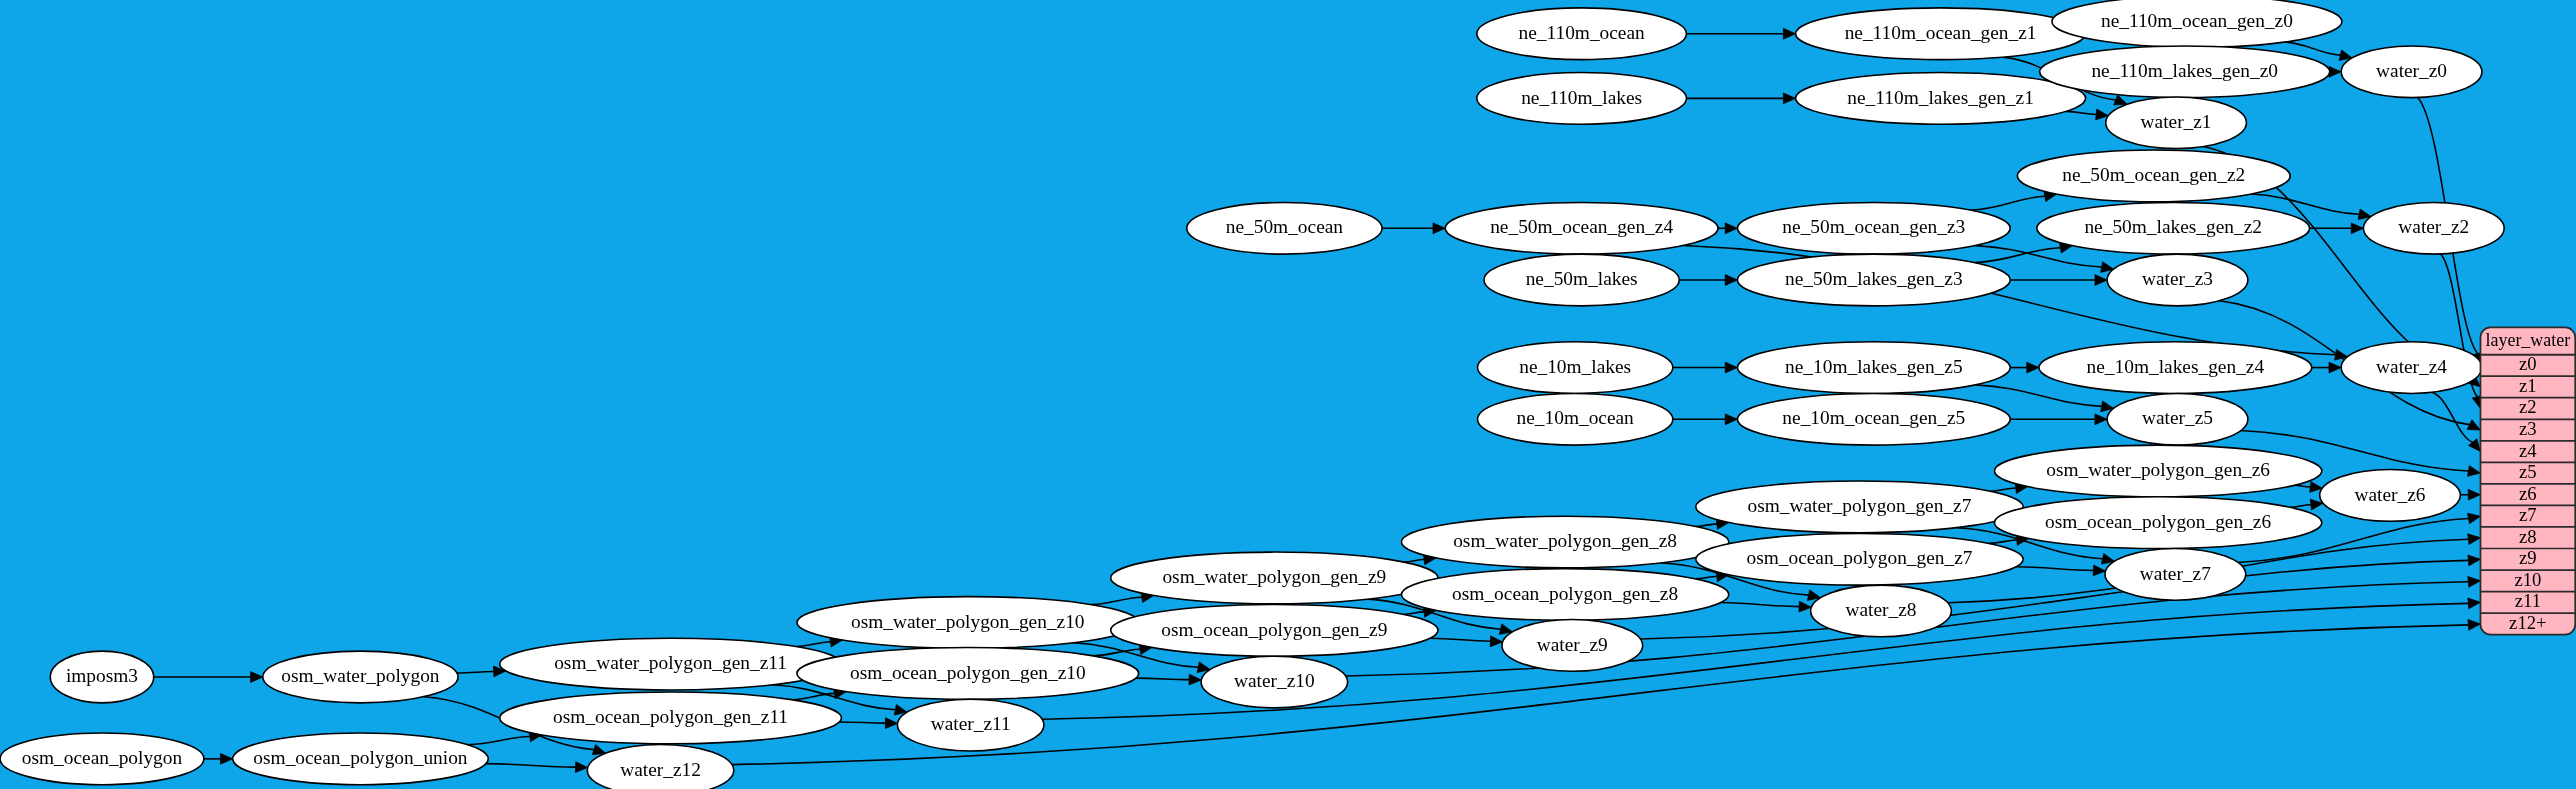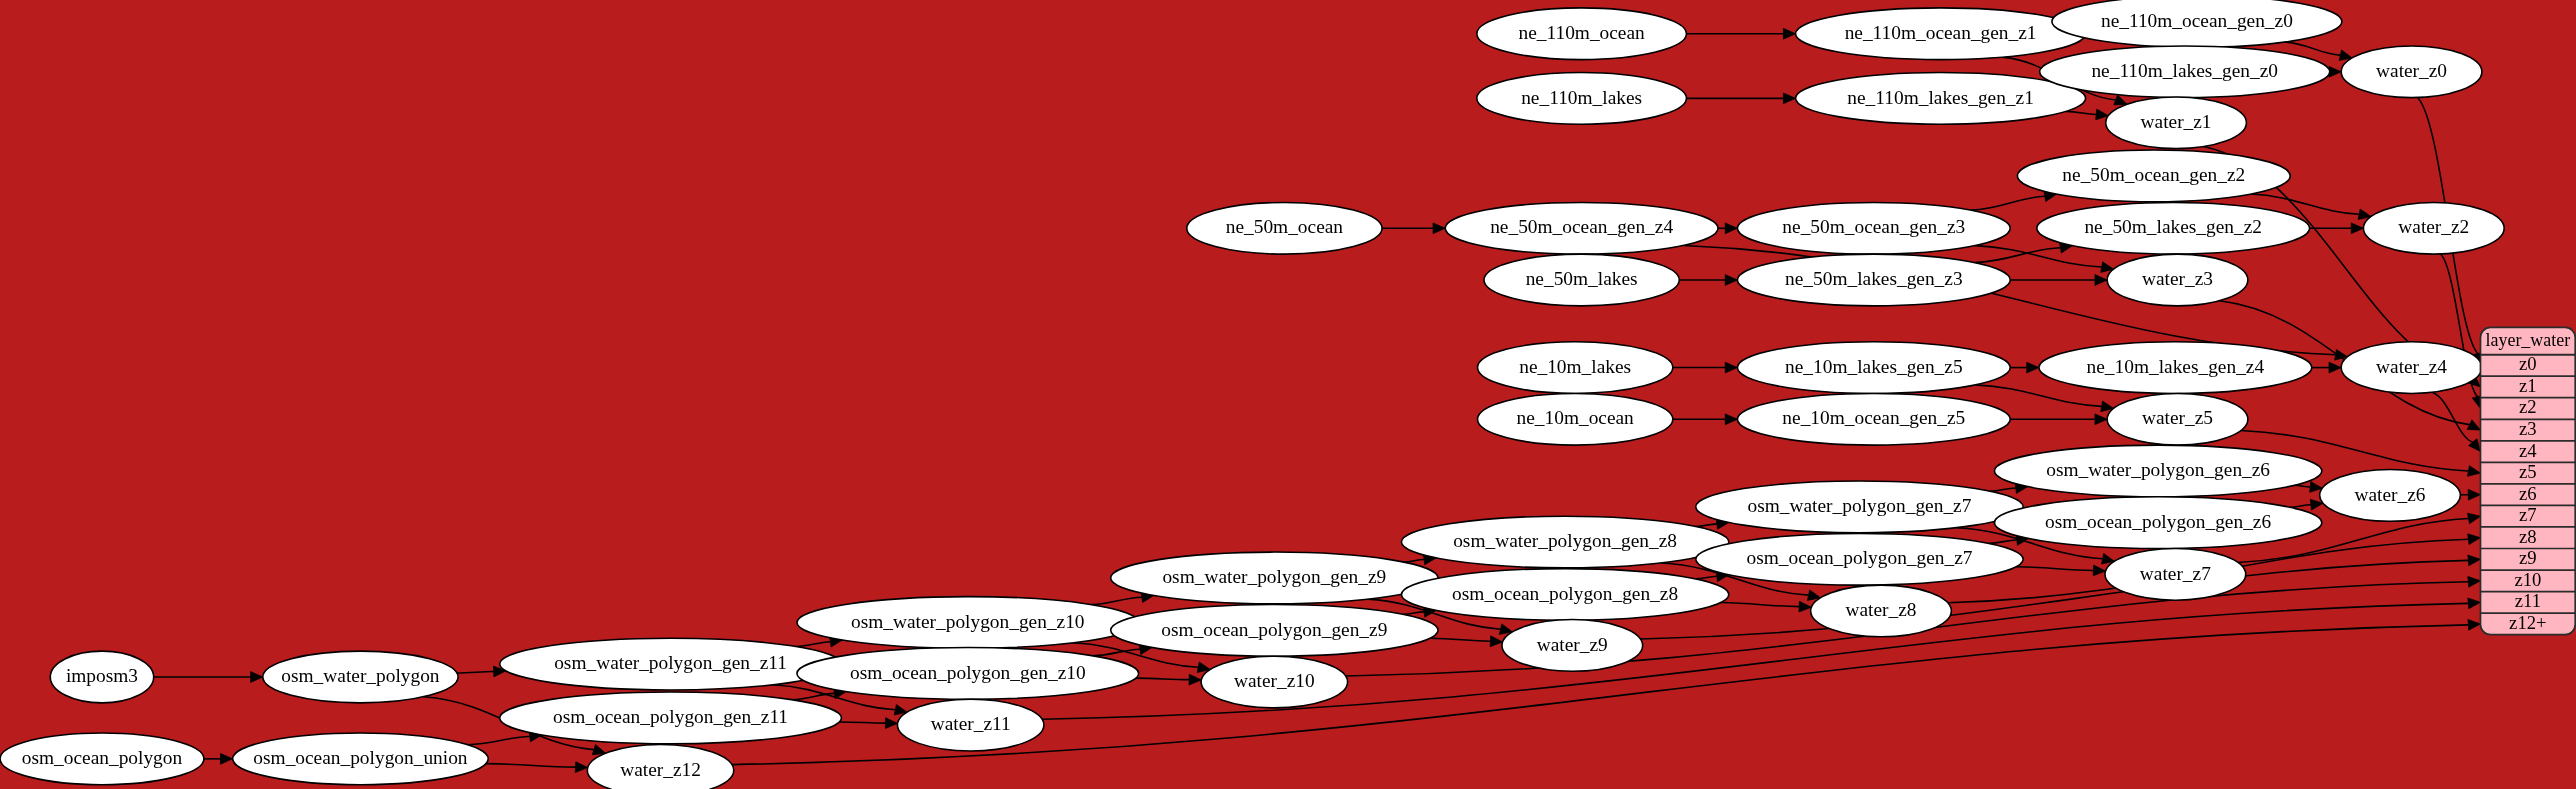--- a/index.html
+++ b/index.html
@@ -1,17 +1,17 @@
 <!DOCTYPE html>
 <html style="font-size:11.5px"><head>
 <meta charset="utf-8">
 <style>
   html,body{margin:0;padding:0;background:#ffffff;}
   body{font-family:"Liberation Serif",serif;}
-  #stage{position:relative;width:2576px;height:789px;background:#b91c1c;overflow:hidden;}
+  #stage{position:relative;width:2576px;height:789px;background:#0ea5e9;overflow:hidden;}
   svg#graph{position:absolute;left:0;top:0;width:2576px;height:789px;display:block;}
   .node-ellipse{fill:#ffffff;stroke:#000000;stroke-width:2.2;}
   .node-label{font-family:"Liberation Serif",serif;font-size:27px;fill:#000;text-anchor:middle;dominant-baseline:middle;}
   .edge{fill:none;stroke:#000000;stroke-width:2.2;}
   .arrow{fill:#000000;stroke:#000000;stroke-width:1;}
   .tbl-cell{fill:#ffb6c1;stroke:#2b2b2b;stroke-width:2.4;}
   .tbl-head-text{font-family:"Liberation Serif",serif;font-size:25px;fill:#000;text-anchor:middle;dominant-baseline:middle;}
   .tbl-text{font-family:"Liberation Serif",serif;font-size:26px;fill:#000;text-anchor:middle;dominant-baseline:middle;}
 </style>
 </head>

